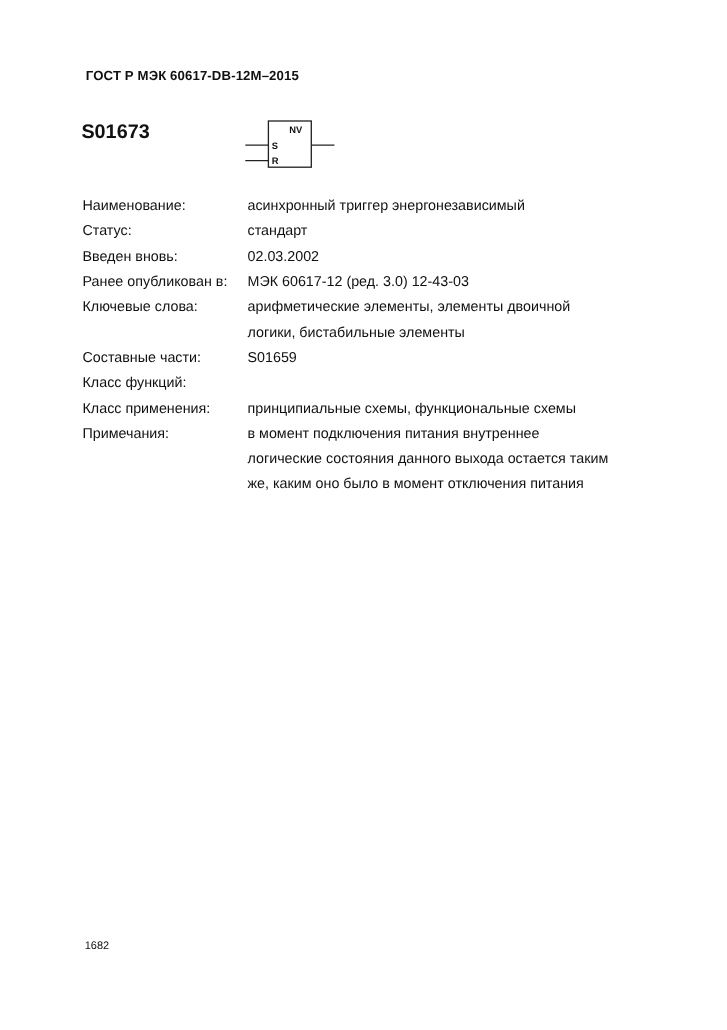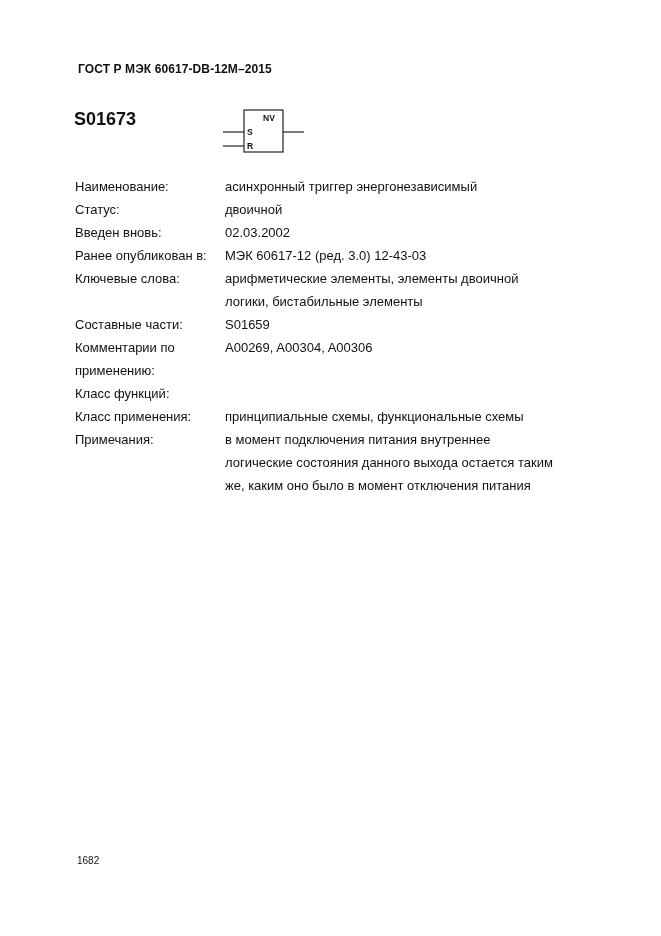--- a/index.html
+++ b/index.html
@@ -43,21 +43,21 @@
 <div class="rows">
   <div class="row">
     <div class="label">Наименование:</div>
     <div class="value">
         <div>асинхронный триггер энергонезависимый</div>
       </div>
   </div>
   <div class="row">
     <div class="label">Статус:</div>
     <div class="value">
-        <div>двоичной</div>
+        <div>стандарт</div>
       </div>
   </div>
   <div class="row">
     <div class="label">Введен вновь:</div>
     <div class="value">
         <div>02.03.2002</div>
       </div>
   </div>
   <div class="row">
     <div class="label">Ранее опубликован в:</div>
@@ -72,29 +72,20 @@
       <div>логики, бистабильные элементы</div>
     </div>
   </div>
   <div class="row">
     <div class="label">Составные части:</div>
     <div class="value">
         <div>S01659</div>
       </div>
   </div>
   <div class="row">
-    <div class="label">
-      <div>Комментарии по</div>
-      <div>применению:</div>
-    </div>
-    <div class="value">
-        <div>A00269, A00304, A00306</div>
-      </div>
-  </div>
-  <div class="row">
     <div class="label">Класс функций:</div>
   </div>
   <div class="row">
     <div class="label">Класс применения:</div>
     <div class="value">
         <div>принципиальные схемы, функциональные схемы</div>
       </div>
   </div>
   <div class="row">
     <div class="label">Примечания:</div>

